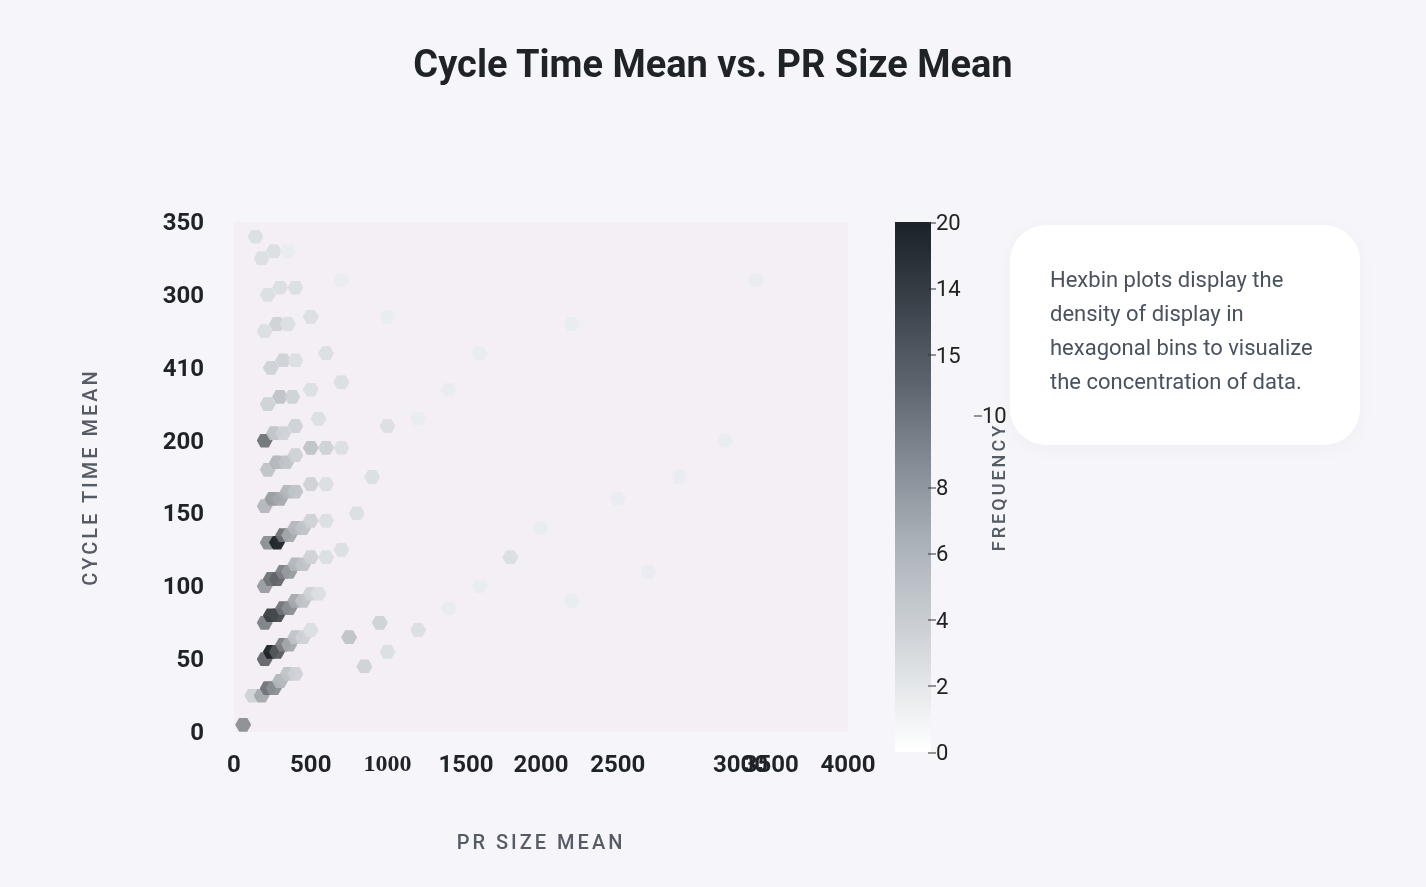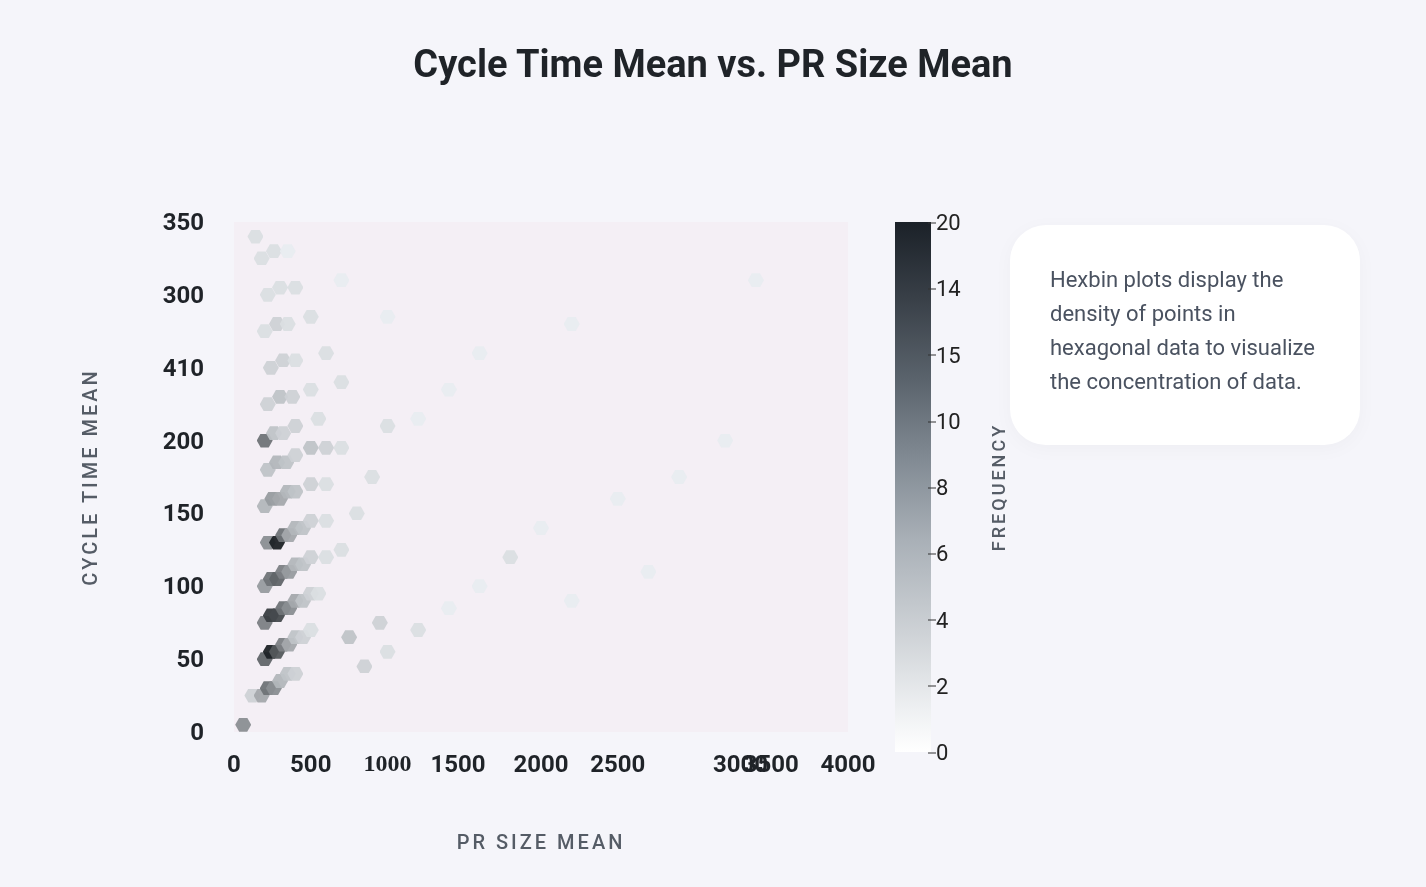--- a/index.html
+++ b/index.html
@@ -275,43 +275,43 @@
       <div class="y-tick" style="top: 291.429px;">150</div>
       <div class="y-tick" style="top: 218.571px;">200</div>
       <div class="y-tick" style="top: 145.714px;">410</div>
       <div class="y-tick" style="top: 72.8571px;">300</div>
       <div class="y-tick" style="top: 0px;">350</div>
     </div>
   <div class="x-ticks" id="x-ticks">
       <div class="x-tick" style="left: 0px;">0</div>
       <div class="x-tick" style="left: 76.75px; text-align: center;">500</div>
       <div class="x-tick" style="left: 153.5px; font-family: Liberation Serif, serif;">1000</div>
-      <div class="x-tick" style="left: 224px;">1500</div>
+      <div class="x-tick" style="left: 232px;">1500</div>
       <div class="x-tick" style="left: 307px;">2000</div>
       <div class="x-tick" style="left: 383.75px;">2500</div>
       <div class="x-tick" style="left: 460.5px; margin-left: 46px;">3000</div>
       <div class="x-tick" style="left: 537.25px;">3500</div>
       <div class="x-tick" style="left: 614px;">4000</div>
     </div>
 
   <div class="y-axis-label">CYCLE TIME MEAN</div>
   <div class="x-axis-label">PR SIZE MEAN</div>
 
   <div class="colorbar-wrap">
     <div class="colorbar"></div>
   </div>
   <div class="cb-ticks" id="cb-ticks">
       <div class="cb-tick" style="top: 530px;">0</div>
       <div class="cb-tick" style="top: 463.75px;">2</div>
       <div class="cb-tick" style="top: 397.5px;">4</div>
       <div class="cb-tick" style="top: 331.25px;">6</div>
       <div class="cb-tick" style="top: 265px;">8</div>
-      <div class="cb-tick" style="top: 199px;">10</div>
+      <div class="cb-tick" style="top: 193px; margin-left: 46px;">10</div>
       <div class="cb-tick" style="top: 132.5px;">15</div>
       <div class="cb-tick" style="top: 66.25px;">14</div>
       <div class="cb-tick" style="top: 0px;">20</div>
     </div>
   <div class="cb-label">FREQUENCY</div>
 </div>
 
 <div class="info-card">
-  <span>Hexbin plots display the density of points in hexagonal data to visualize the concentration of data.</span>
+  <span>Hexbin plots display the density of display in hexagonal bins to visualize the concentration of data.</span>
 </div>
 
 </body></html>

